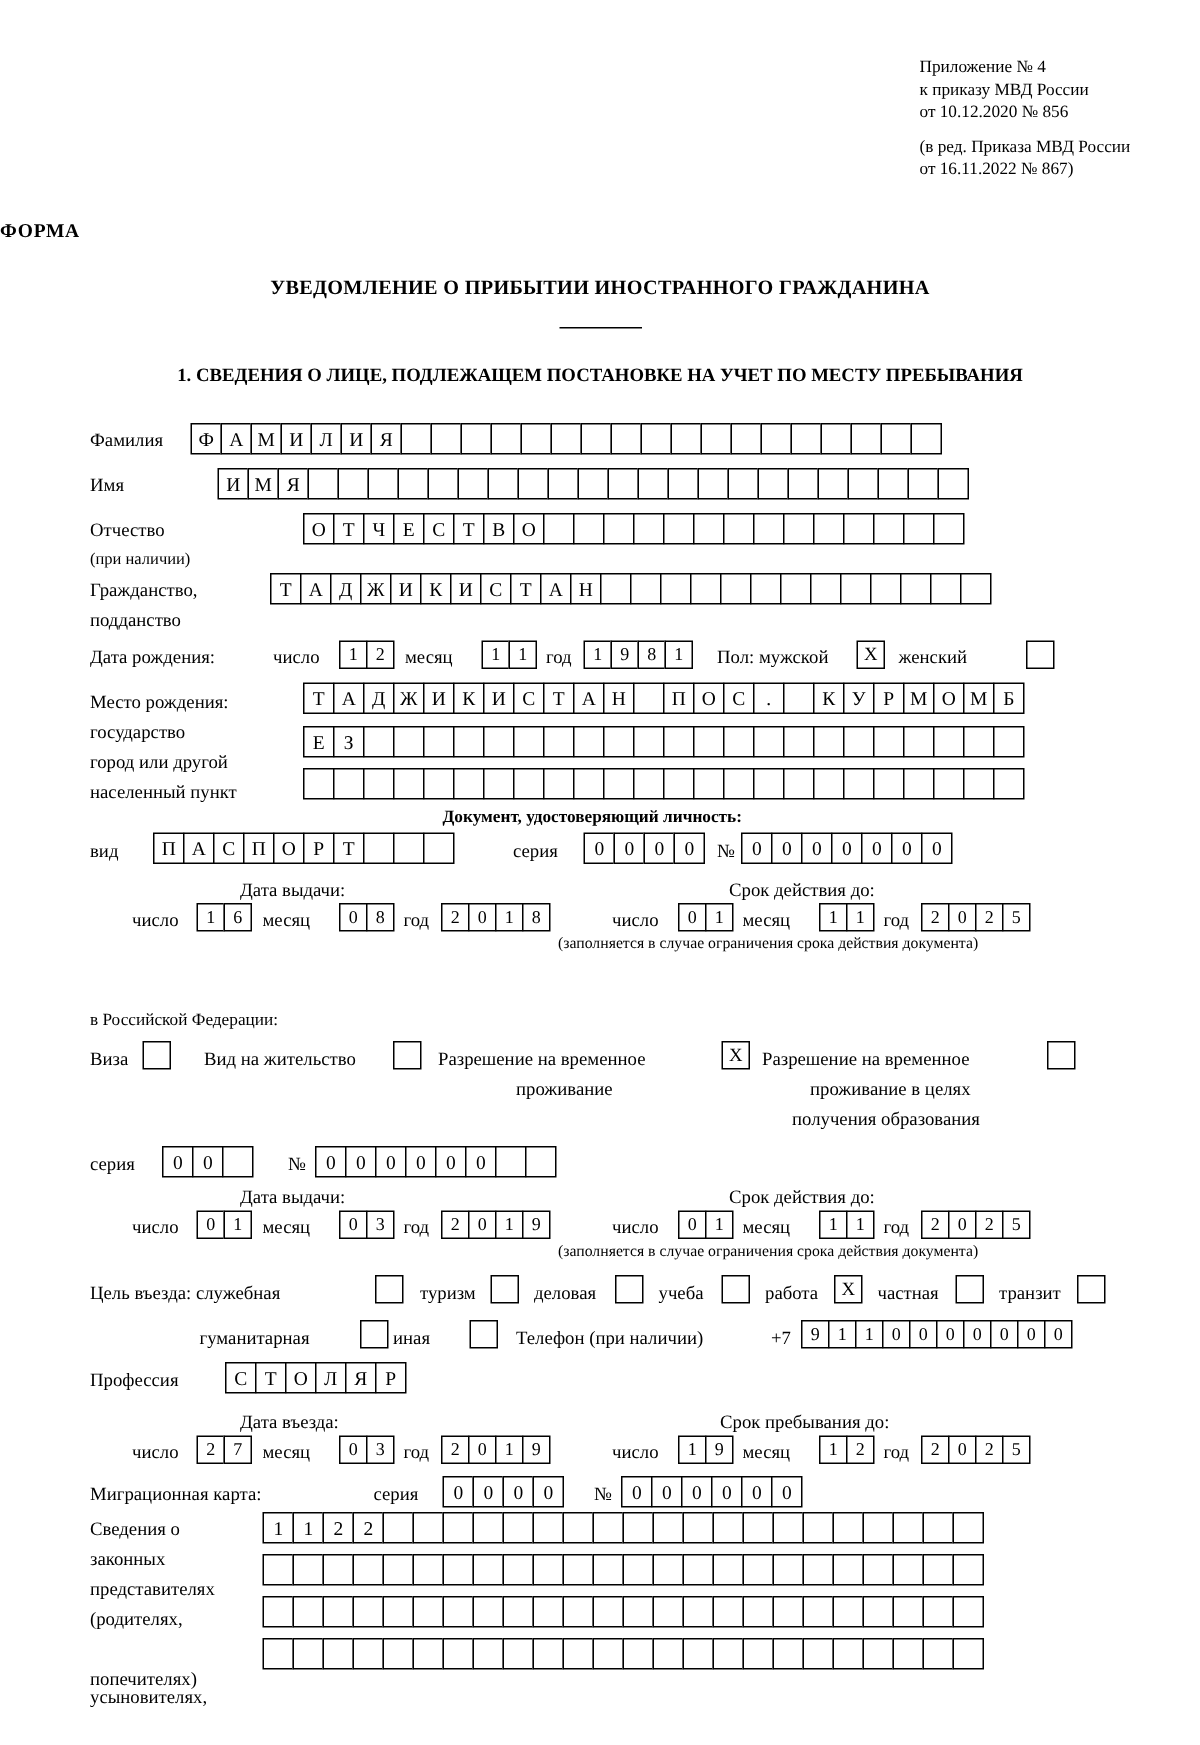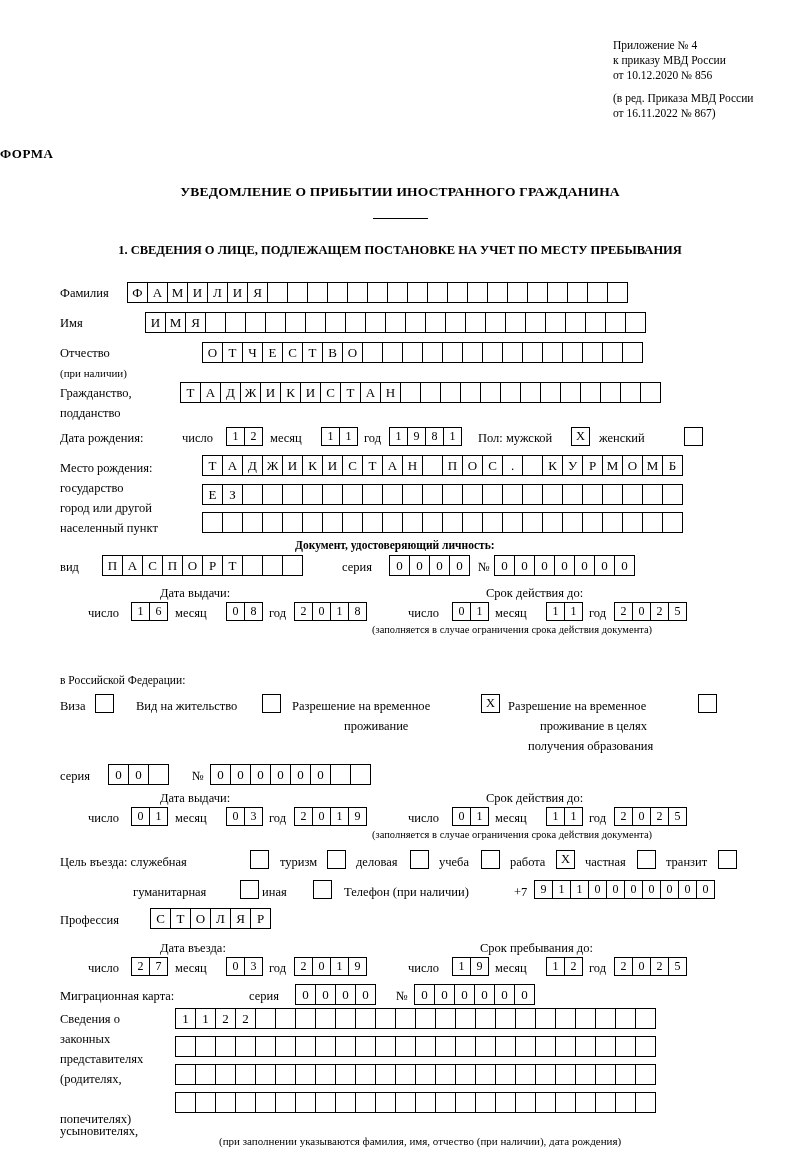--- a/index.html
+++ b/index.html
@@ -640,15 +640,14 @@
       <div class="c"></div>
       <div class="c"></div>
       <div class="c"></div>
       <div class="c"></div>
       <div class="c"></div>
       <div class="c"></div>
       <div class="c"></div>
       <div class="c"></div>
     </div>
 
-  <div class="note" style="left:219px;top:1135px;font-size:11px;">(при заполнении указываются фамилия, имя, отчество (при наличии), дата рождения)</div>
 
 </div>
 
 </body></html>

